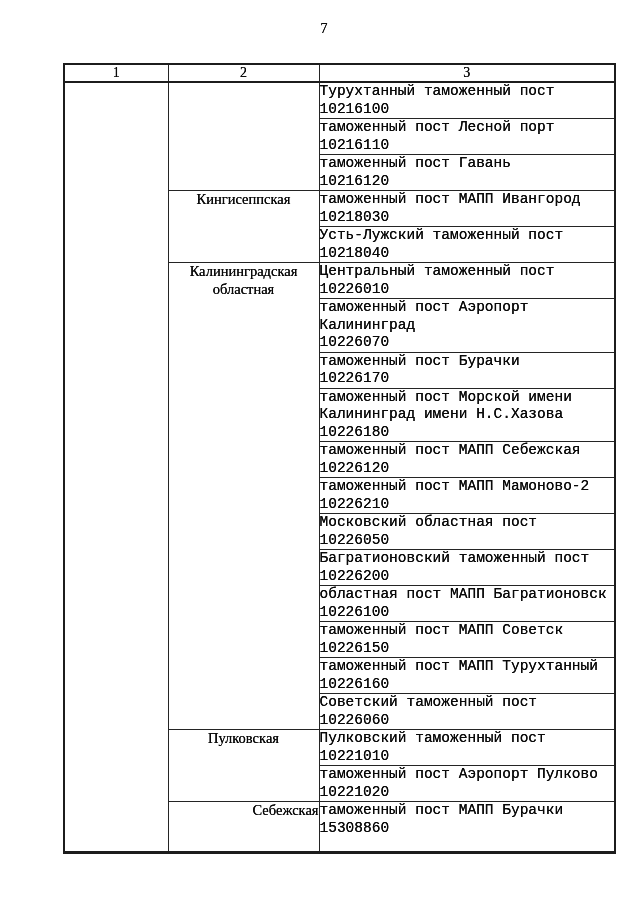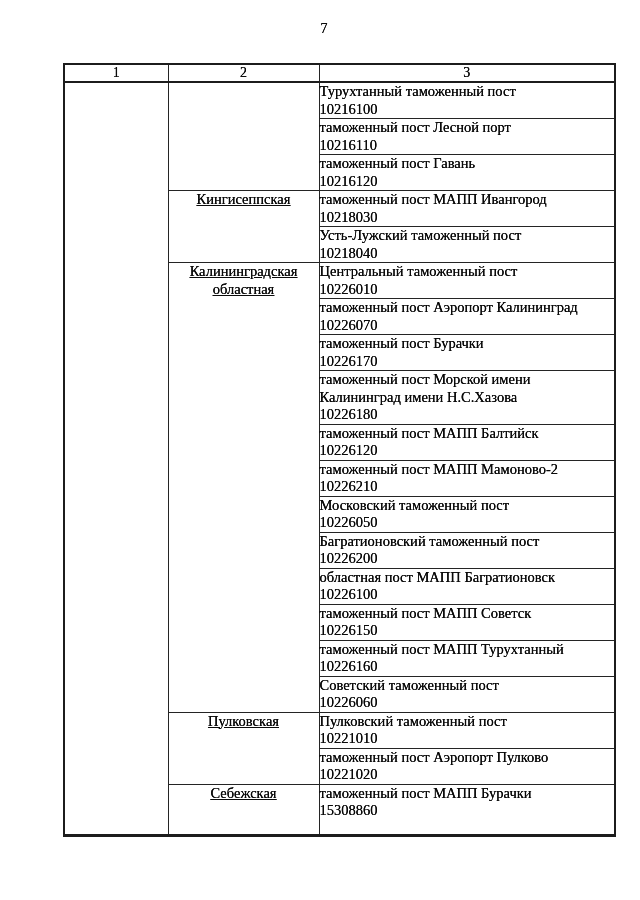--- a/index.html
+++ b/index.html
@@ -32,29 +32,29 @@
     text-align:center;font-size:14px;
     border-bottom:2px solid #1c1c1c;
     border-top:2px solid #1c1c1c;
   }
   col.c1{width:104px;}
   col.c2{width:151px;}
   .region-cell{background:#fff;}
   .customs-cell{
     text-align:center;
     padding:0 4px;
-    text-decoration:underline;
   }
   .post-cell{
     padding:0 4px 0 6px;
+    font-family:Liberation Mono, monospace;
   }
   .post-name{white-space:normal;}
   .post-code{}
   tr.last-group-row .post-cell{padding-bottom:14px;}
-  tr.last-group-row .customs-cell{padding-bottom:14px;}
+  tr.last-group-row .customs-cell{padding-bottom:14px;text-align:right;}
 </style>
 </head>
 <body>
 
 <div class="page">
   <div class="page-number">7</div>
 
   <table class="customs-table">
     <colgroup>
       <col class="c1">
@@ -122,33 +122,33 @@
           </td>
         </tr>
         <tr>
           <td class="post-cell">
             <div class="post-name">таможенный пост Морской имени Калининград имени Н.С.Хазова</div>
             <div class="post-code">10226180</div>
           </td>
         </tr>
         <tr>
           <td class="post-cell">
-            <div class="post-name">таможенный пост МАПП Балтийск</div>
+            <div class="post-name">таможенный пост МАПП Себежская</div>
             <div class="post-code">10226120</div>
           </td>
         </tr>
         <tr>
           <td class="post-cell">
             <div class="post-name">таможенный пост МАПП Мамоново-2</div>
             <div class="post-code">10226210</div>
           </td>
         </tr>
         <tr>
           <td class="post-cell">
-            <div class="post-name">Московский таможенный пост</div>
+            <div class="post-name">Московский областная пост</div>
             <div class="post-code">10226050</div>
           </td>
         </tr>
         <tr>
           <td class="post-cell">
             <div class="post-name">Багратионовский таможенный пост</div>
             <div class="post-code">10226200</div>
           </td>
         </tr>
         <tr>

